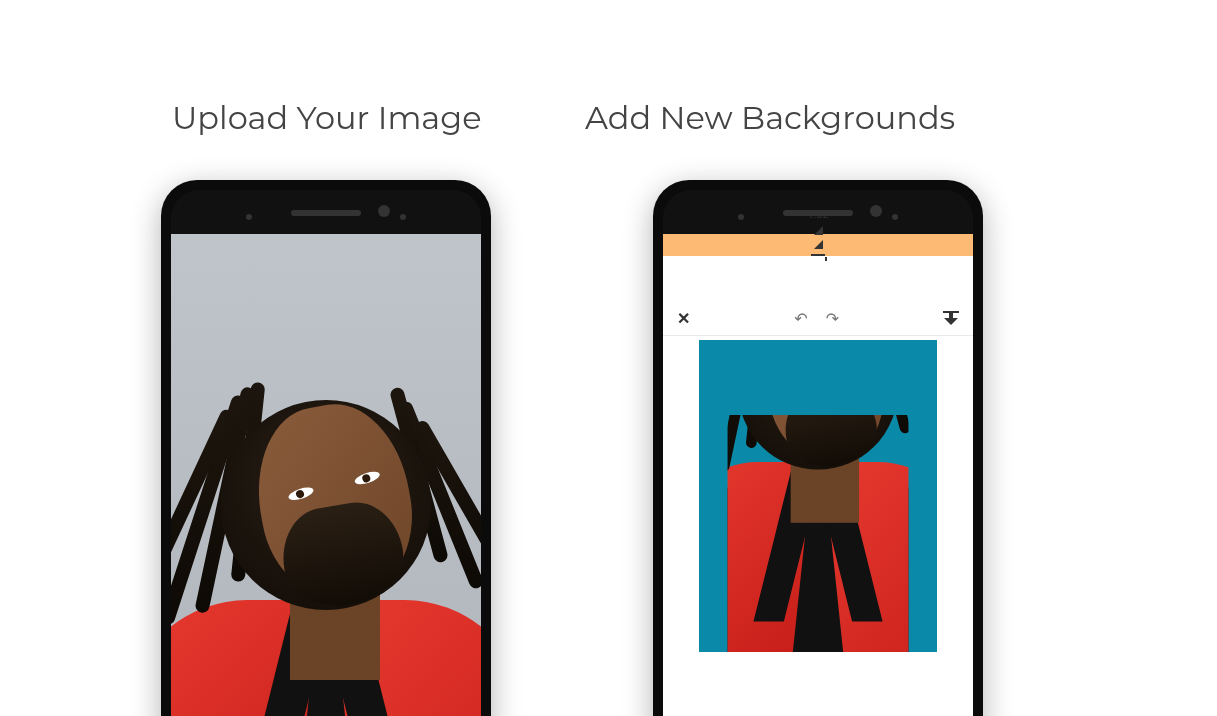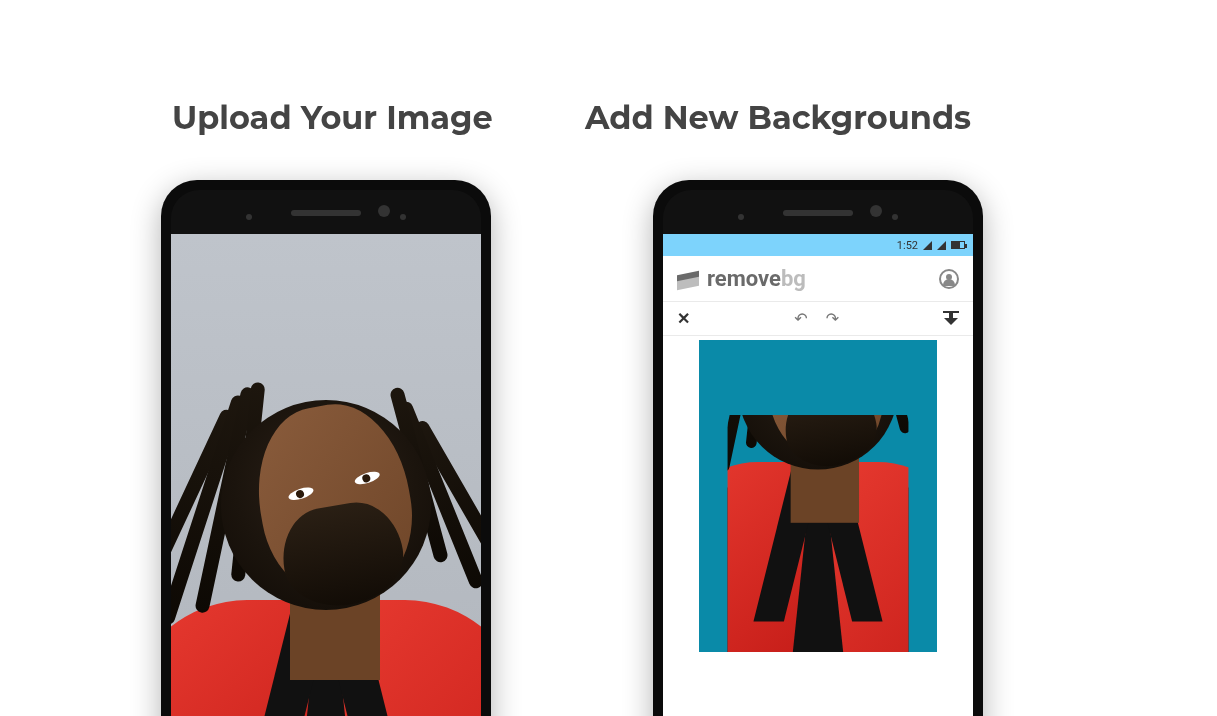--- a/index.html
+++ b/index.html
@@ -8,21 +8,21 @@
   background: #ffffff;
   width: 1217px;
   height: 716px;
   overflow: hidden;
   position: relative;
 }
 
 .heading {
   position: absolute;
   font-size: 32px;
-  font-weight: 700;
+  font-weight: 400;
   color: #444444;
   font-family: "Montserrat", Arial, sans-serif;
 }
 #heading-left { left: 172px; top: 98px; }
 #heading-right { left: 585px; top: 98px; }
 
 
 .phone {
   position: absolute;
   width: 330px;
@@ -140,22 +140,22 @@
 .lapel-left { left:120px; transform:skewX(-14deg); }
 .lapel-right { right:120px; transform:skewX(14deg); }
 .eye { position:absolute; width:26px; height:10px; background:#fff; border-radius:50%; }
 .eye::after { content:""; position:absolute; left:8px; top:1px; width:8px; height:8px; background:#2b1a0c; border-radius:50%; }
 .eye.el { left:30px; top:78px; transform:rotate(-8deg);}
 .eye.er { right:26px; top:74px; transform:rotate(-8deg);}
 
 
 .statusbar {
   position:absolute; top:0; left:0; right:0; height:22px;
-  background:#7dd3fc; display:flex; justify-content:flex-end; align-items:center;
-  padding:0 8px; gap:5px; font-size:11px; color:#333;
+  background:#fdba74; display:flex; justify-content:flex-end; align-items:center;
+  padding:0 8px; gap:5px; font-size:11px; color:#333;flex-direction:column;
 }
 .tri { width:0; height:0; border-left:9px solid transparent; border-bottom:9px solid #333; }
 .batt { width:14px; height:8px; border:1px solid #333; position:relative; }
 .batt::after { content:""; position:absolute; right:-3px; top:2px; width:2px; height:4px; background:#333; }
 .batt-fill { position:absolute; left:0; top:0; bottom:0; width:70%; background:#333;}
 
 .appheader {
   position:absolute; top:22px; left:0; right:0; height:46px;
   background:#fff; display:flex; align-items:center; justify-content:space-between;
   padding:0 14px; border-bottom:1px solid #eaeaea;
@@ -269,27 +269,20 @@
 
       <div class="statusbar">
         <span>1:52</span>
         <span class="tri"></span>
         <span class="tri"></span>
         <span class="batt">
             <span class="batt-fill"></span>
           </span>
       </div>
 
-      <div class="appheader">
-        <div class="logo">
-          <span class="logo-mark"></span>
-          <span class="logo-text"><span>remove</span><span class="bg">bg</span></span>
-        </div>
-        <span class="avatar-icon"></span>
-      </div>
 
       <div class="toolbar">
         <span class="x-icon">✕</span>
         <div class="toolbar-mid">
           <span class="undo-icon">↶</span>
           <span class="redo-icon">↷</span>
         </div>
         <span style="position:relative; width:16px; height:16px;">
           <span class="dl-icon"></span>
           <span class="dl-base"></span>

